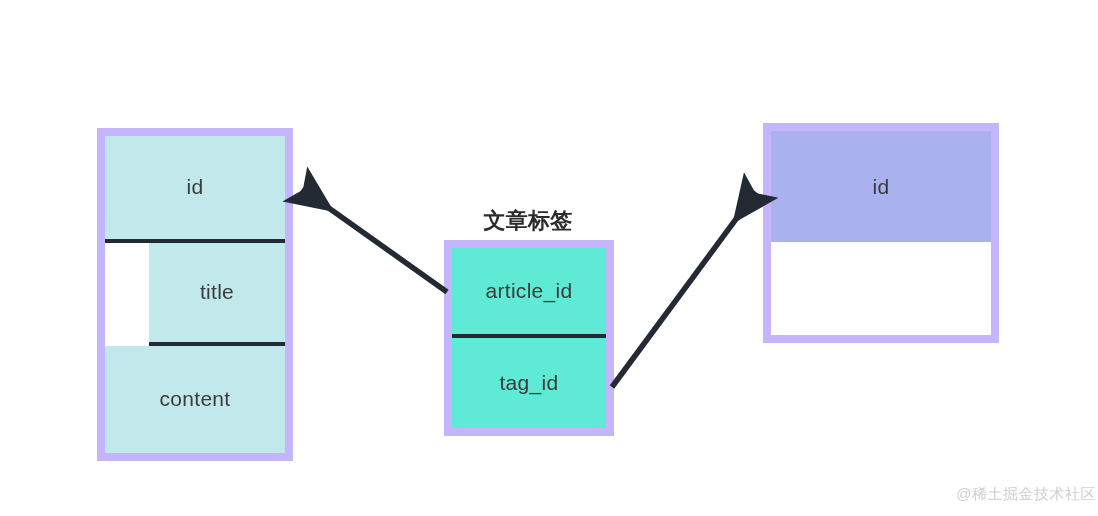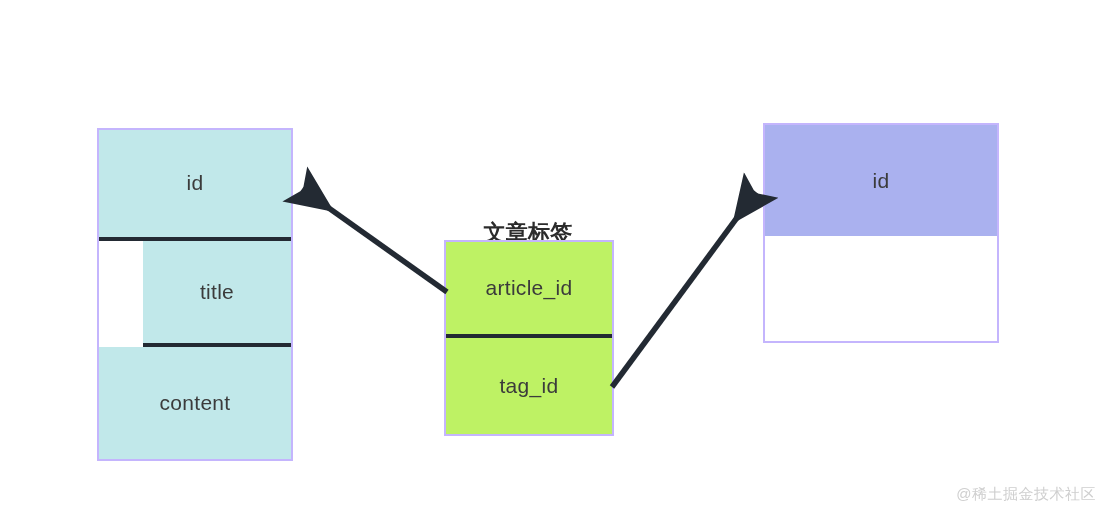--- a/index.html
+++ b/index.html
@@ -41,28 +41,27 @@
     font-size: 22px;
   }
   #title-tag {
     left: 760px;
     top: 80px;
     width: 240px;
     font-size: 23px;
   }
   .title-line {
     display: block;
-    margin-top: 12px;
   }
 
   
   .entity {
     position: absolute;
     box-sizing: border-box;
-    border: 2px solid #c4b5fd;
+    border: 8px solid #c4b5fd;
     display: flex;
     flex-direction: column;
   }
   .entity .row {
     box-sizing: border-box;
     display: flex;
     align-items: center;
     justify-content: center;
     color: #3b3b3b;
     font-size: 21px;
@@ -88,21 +87,21 @@
   #entity-article .row:nth-child(3) { height: 113px; }
 
   
   #entity-article-tag {
     left: 444px;
     top: 240px;
     width: 170px;
     height: 196px;
   }
   #entity-article-tag .row {
-    background: #bef264;
+    background: #5eead4;
   }
   #entity-article-tag .row:nth-child(1) { height: 98px; }
   #entity-article-tag .row:nth-child(2) { height: 98px; }
 
   
   #entity-tag {
     left: 763px;
     top: 123px;
     width: 236px;
     height: 220px;

